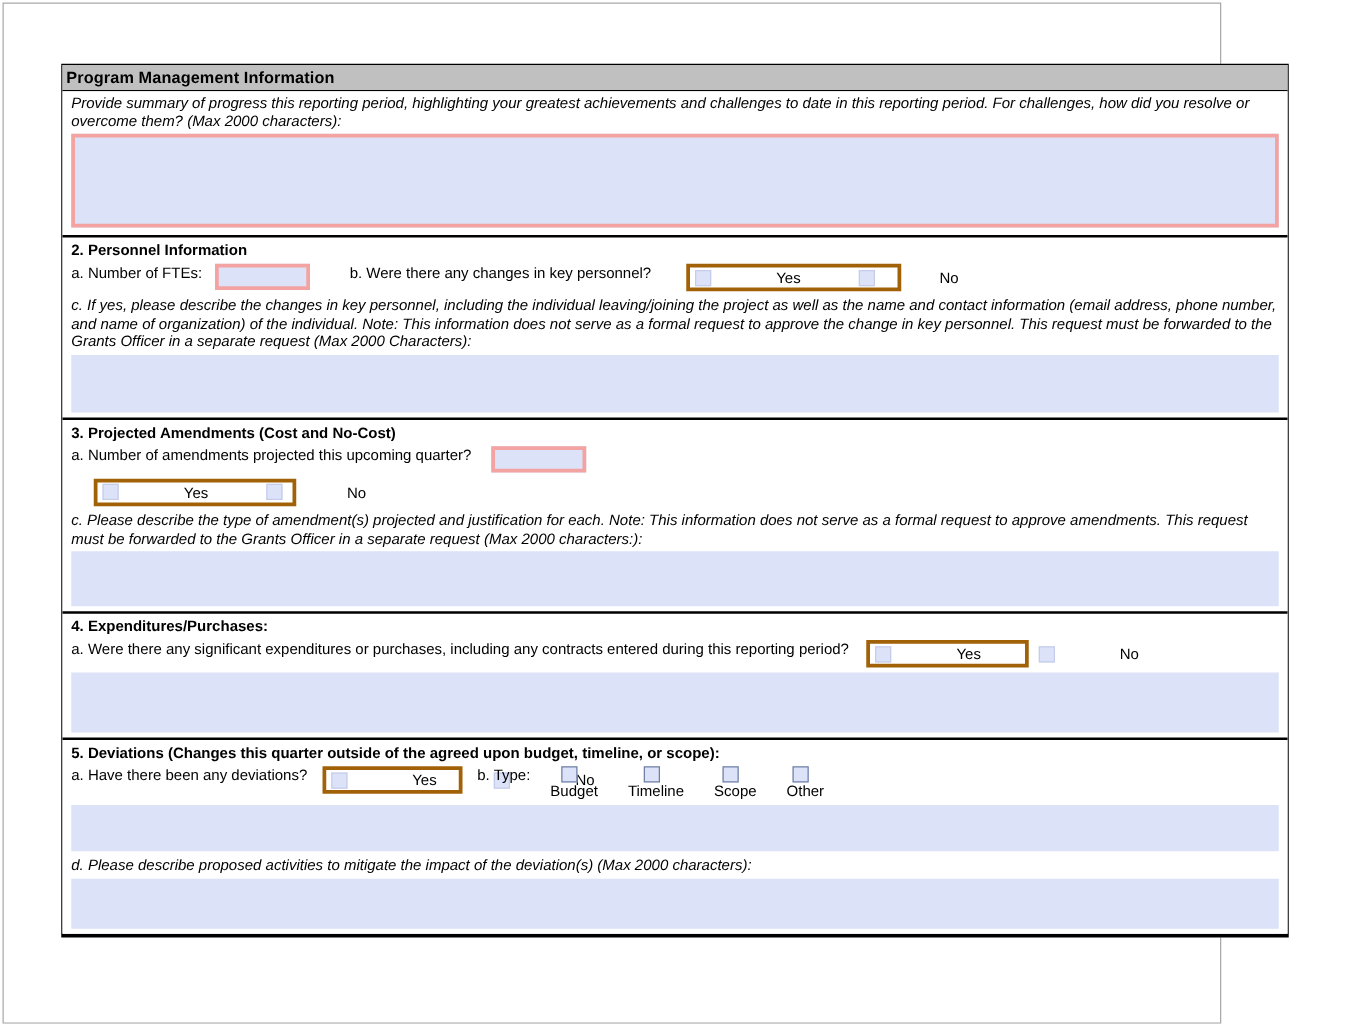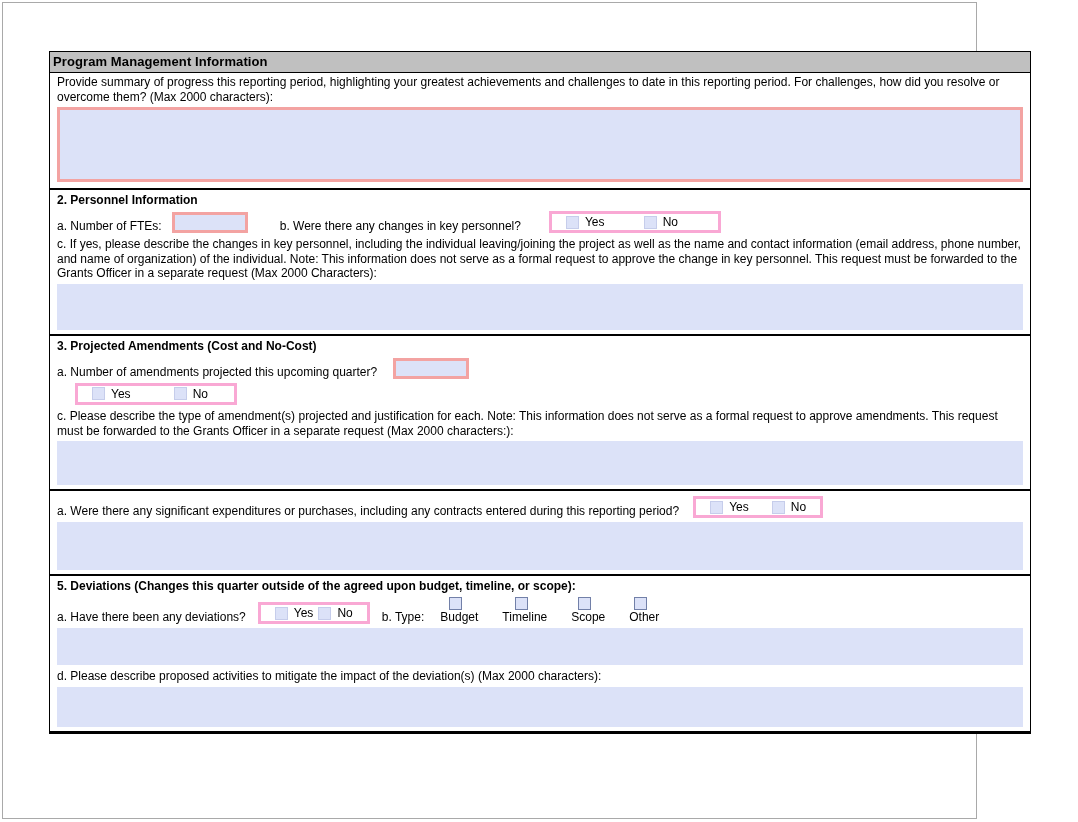--- a/index.html
+++ b/index.html
@@ -32,55 +32,56 @@
     font-weight: bold;
     font-size: 13px;
     padding: 2px 3px 3px 3px;
     letter-spacing: 0.1px;
   }
 
   .section { padding: 2px 7px 4px 7px; background: #fff; }
   .section + .section { border-top: 2px solid #000; }
 
   .section-title { font-weight: bold; margin: 1px 0 2px 0; line-height: 15px; }
-  .desc { margin: 0 0 3px 0; line-height: 14.6px; }
+  .desc { margin: 0 0 3px 0; line-height: 14.6px; font-style: italic; }
 
   .fill {
     background: #dce2f8;
     width: 100%;
   }
   .fill.red { border: 3px solid #f3a3a2; }
 
   .h72 { height: 75px; margin-bottom: 2px; }
   .h46 { height: 46px; }
   .h44 { height: 44px; }
   .h48 { height: 48px; }
   .h37 { height: 37px; margin-bottom: 4px; }
   .h40 { height: 40px; }
 
-  .row { display: flex; align-items: flex-end; margin: 3px 0 4px 0; min-height: 22px; }
+  .row { display: flex; align-items: flex-start; margin: 3px 0 4px 0; min-height: 22px; }
   .row .lbl { white-space: nowrap; }
 
   .input-red {
     display: inline-block;
     width: 76px;
     height: 21px;
     background: #dce2f8;
     border: 3px solid #f3a3a2;
     vertical-align: middle;
   }
 
   .yesno {
     display: inline-flex;
     align-items: center;
-    border: 3px solid #f9a8d4;
+    border: 3px solid #a16207;
     background: #fff;
     height: 22px;
-    padding: 0 14px;
+    padding: 0 4px;
     flex: none;
+    gap: 46px;
   }
   .yesno .cb {
     width: 13px; height: 13px;
     background: #dce2f8;
     border: 1px solid #c6cdeb;
     flex: none;
   }
   .yesno .yn-lbl { margin-left: 6px; white-space: nowrap; }
   .yesno .yn-lbl.grow { flex: 1; }
 
@@ -162,20 +163,21 @@
           <span class="yn-lbl grow">Yes</span>
           <span class="cb"></span>
           <span class="yn-lbl">No</span>
         </span>
       </div>
       <div class="desc">c. Please describe the type of amendment(s) projected and justification for each. Note: This information does not serve as a formal request to approve amendments. This request must be forwarded to the Grants Officer in a separate request (Max 2000 characters:):</div>
       <div class="fill h44"></div>
     </div>
 
     <div class="section">
+      <div class="section-title">4. Expenditures/Purchases:</div>
       <div class="row">
         <span class="lbl">a. Were there any significant expenditures or purchases, including any contracts entered during this reporting period?</span>
         <span class="yesno w130 ml14">
           <span class="cb"></span>
           <span class="yn-lbl grow">Yes</span>
           <span class="cb"></span>
           <span class="yn-lbl">No</span>
         </span>
       </div>
       <div class="fill h48"></div>

